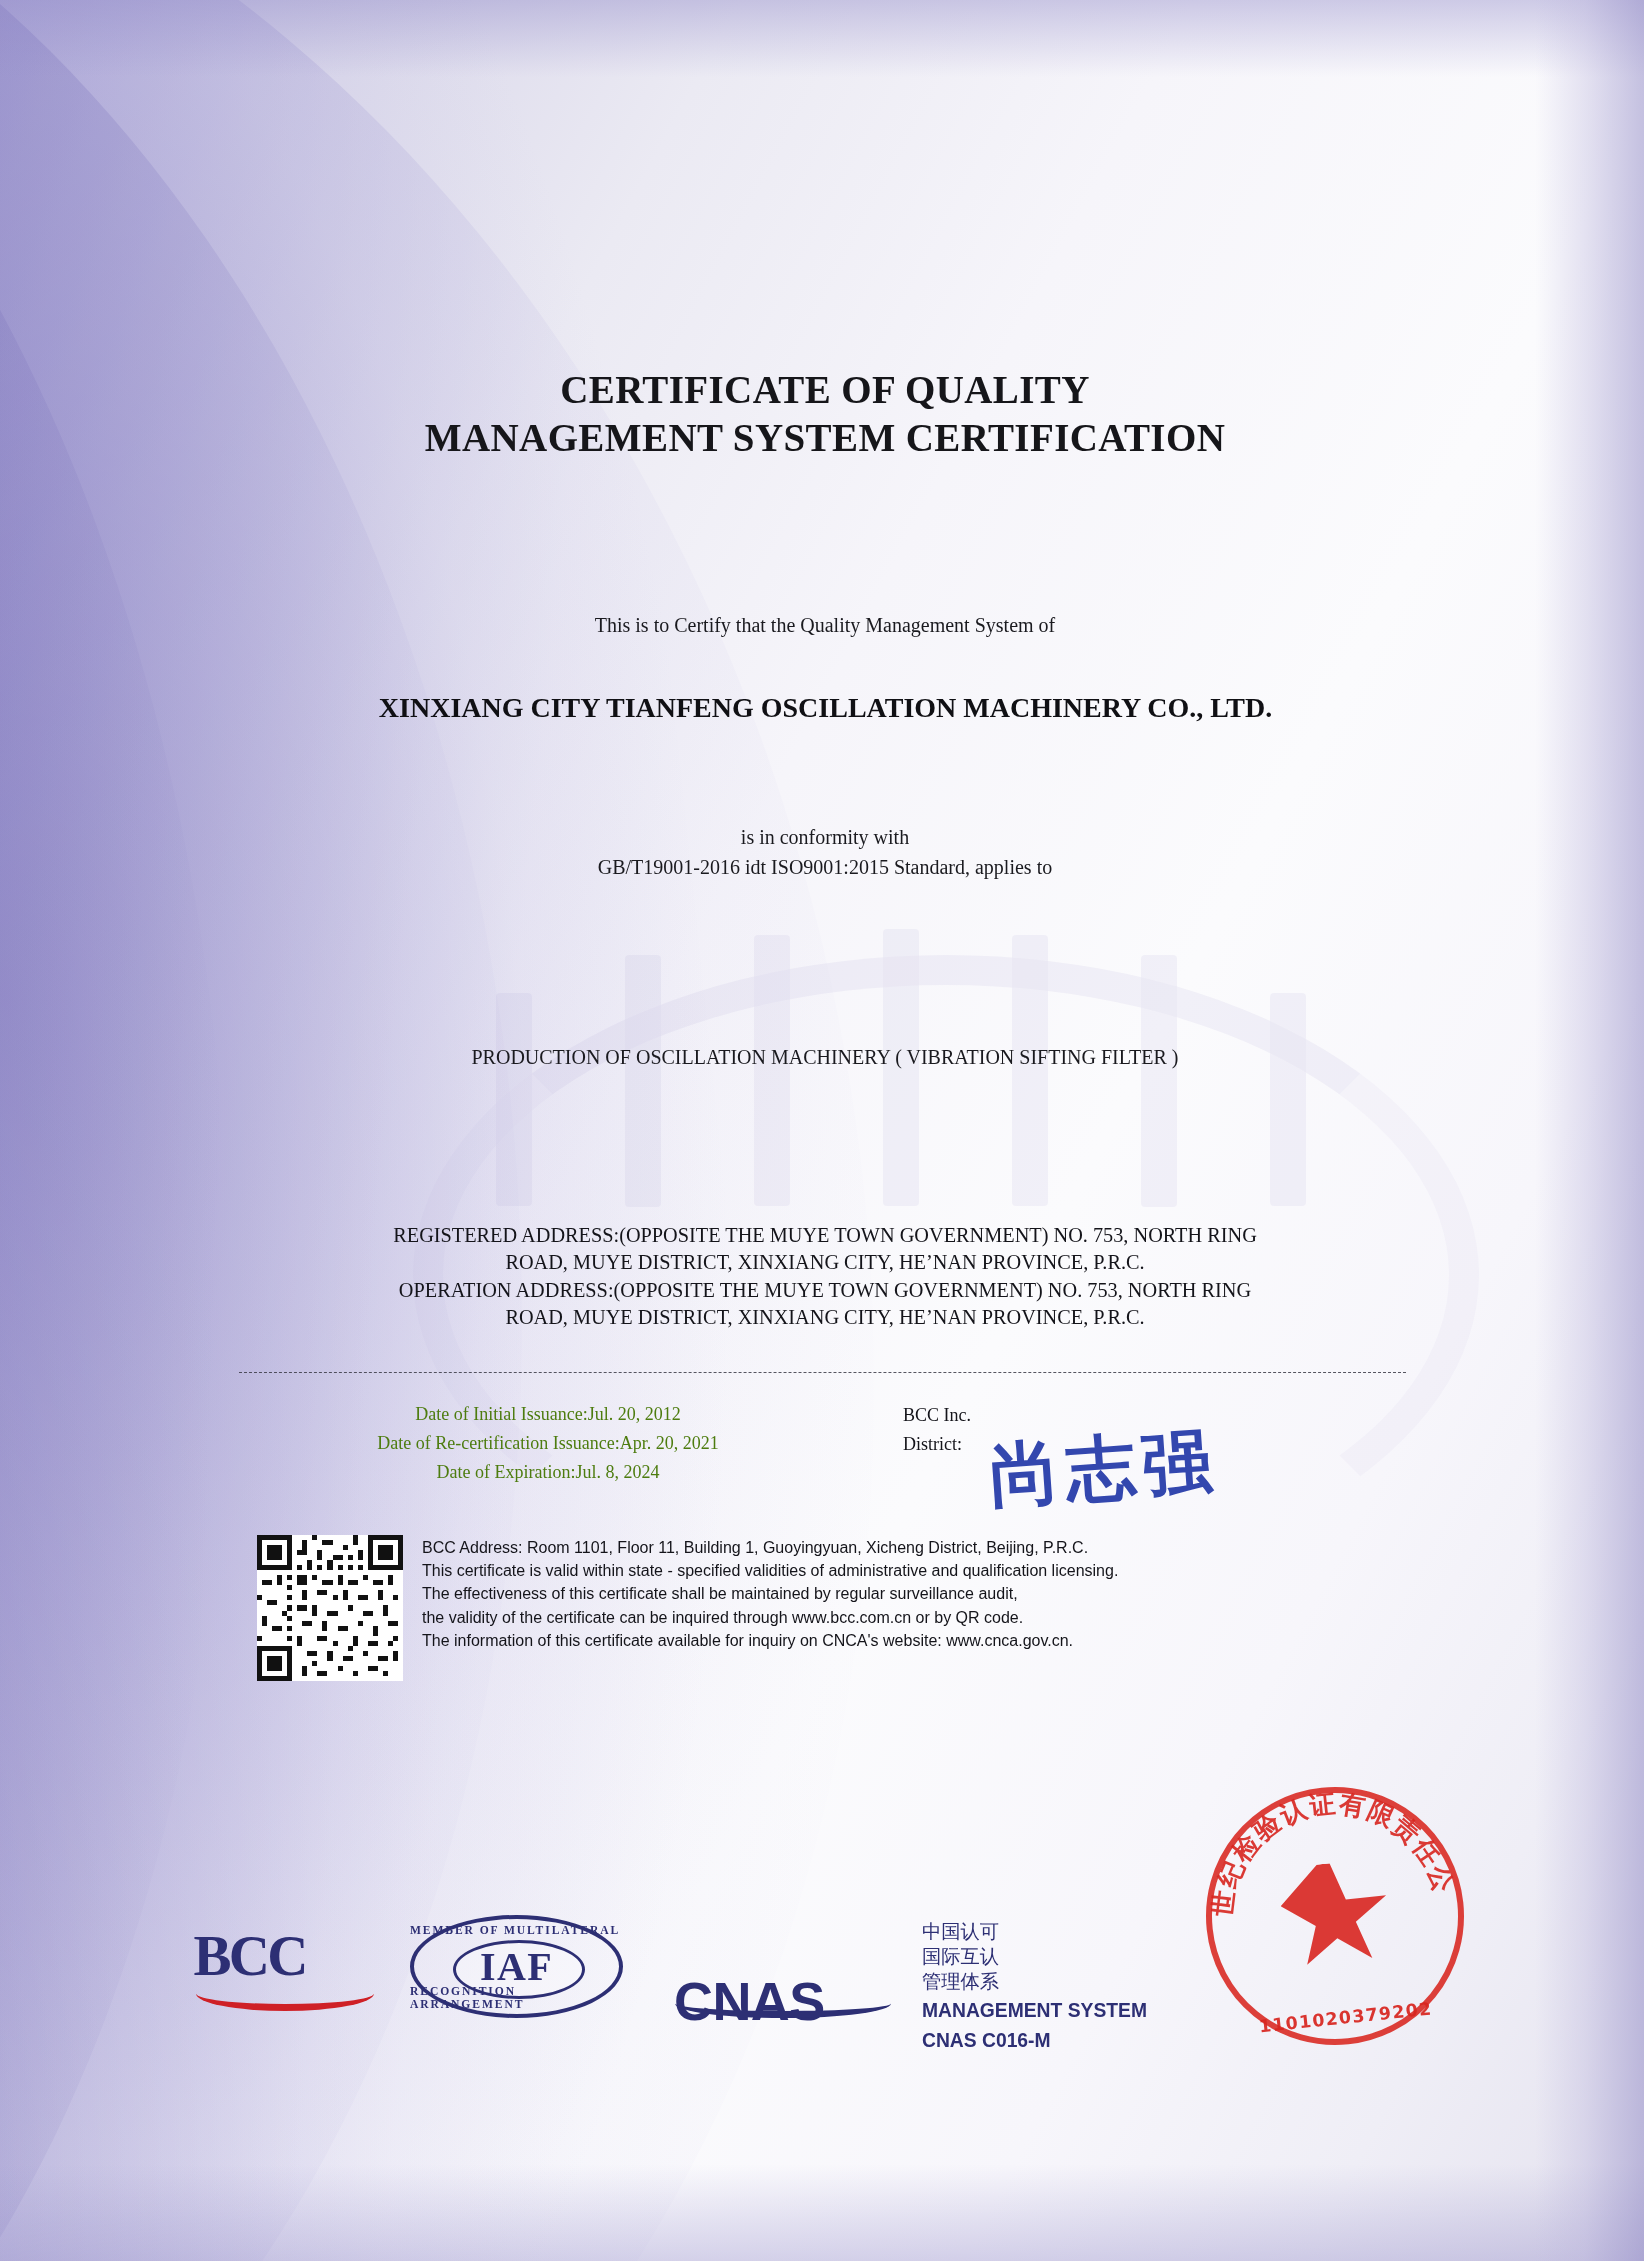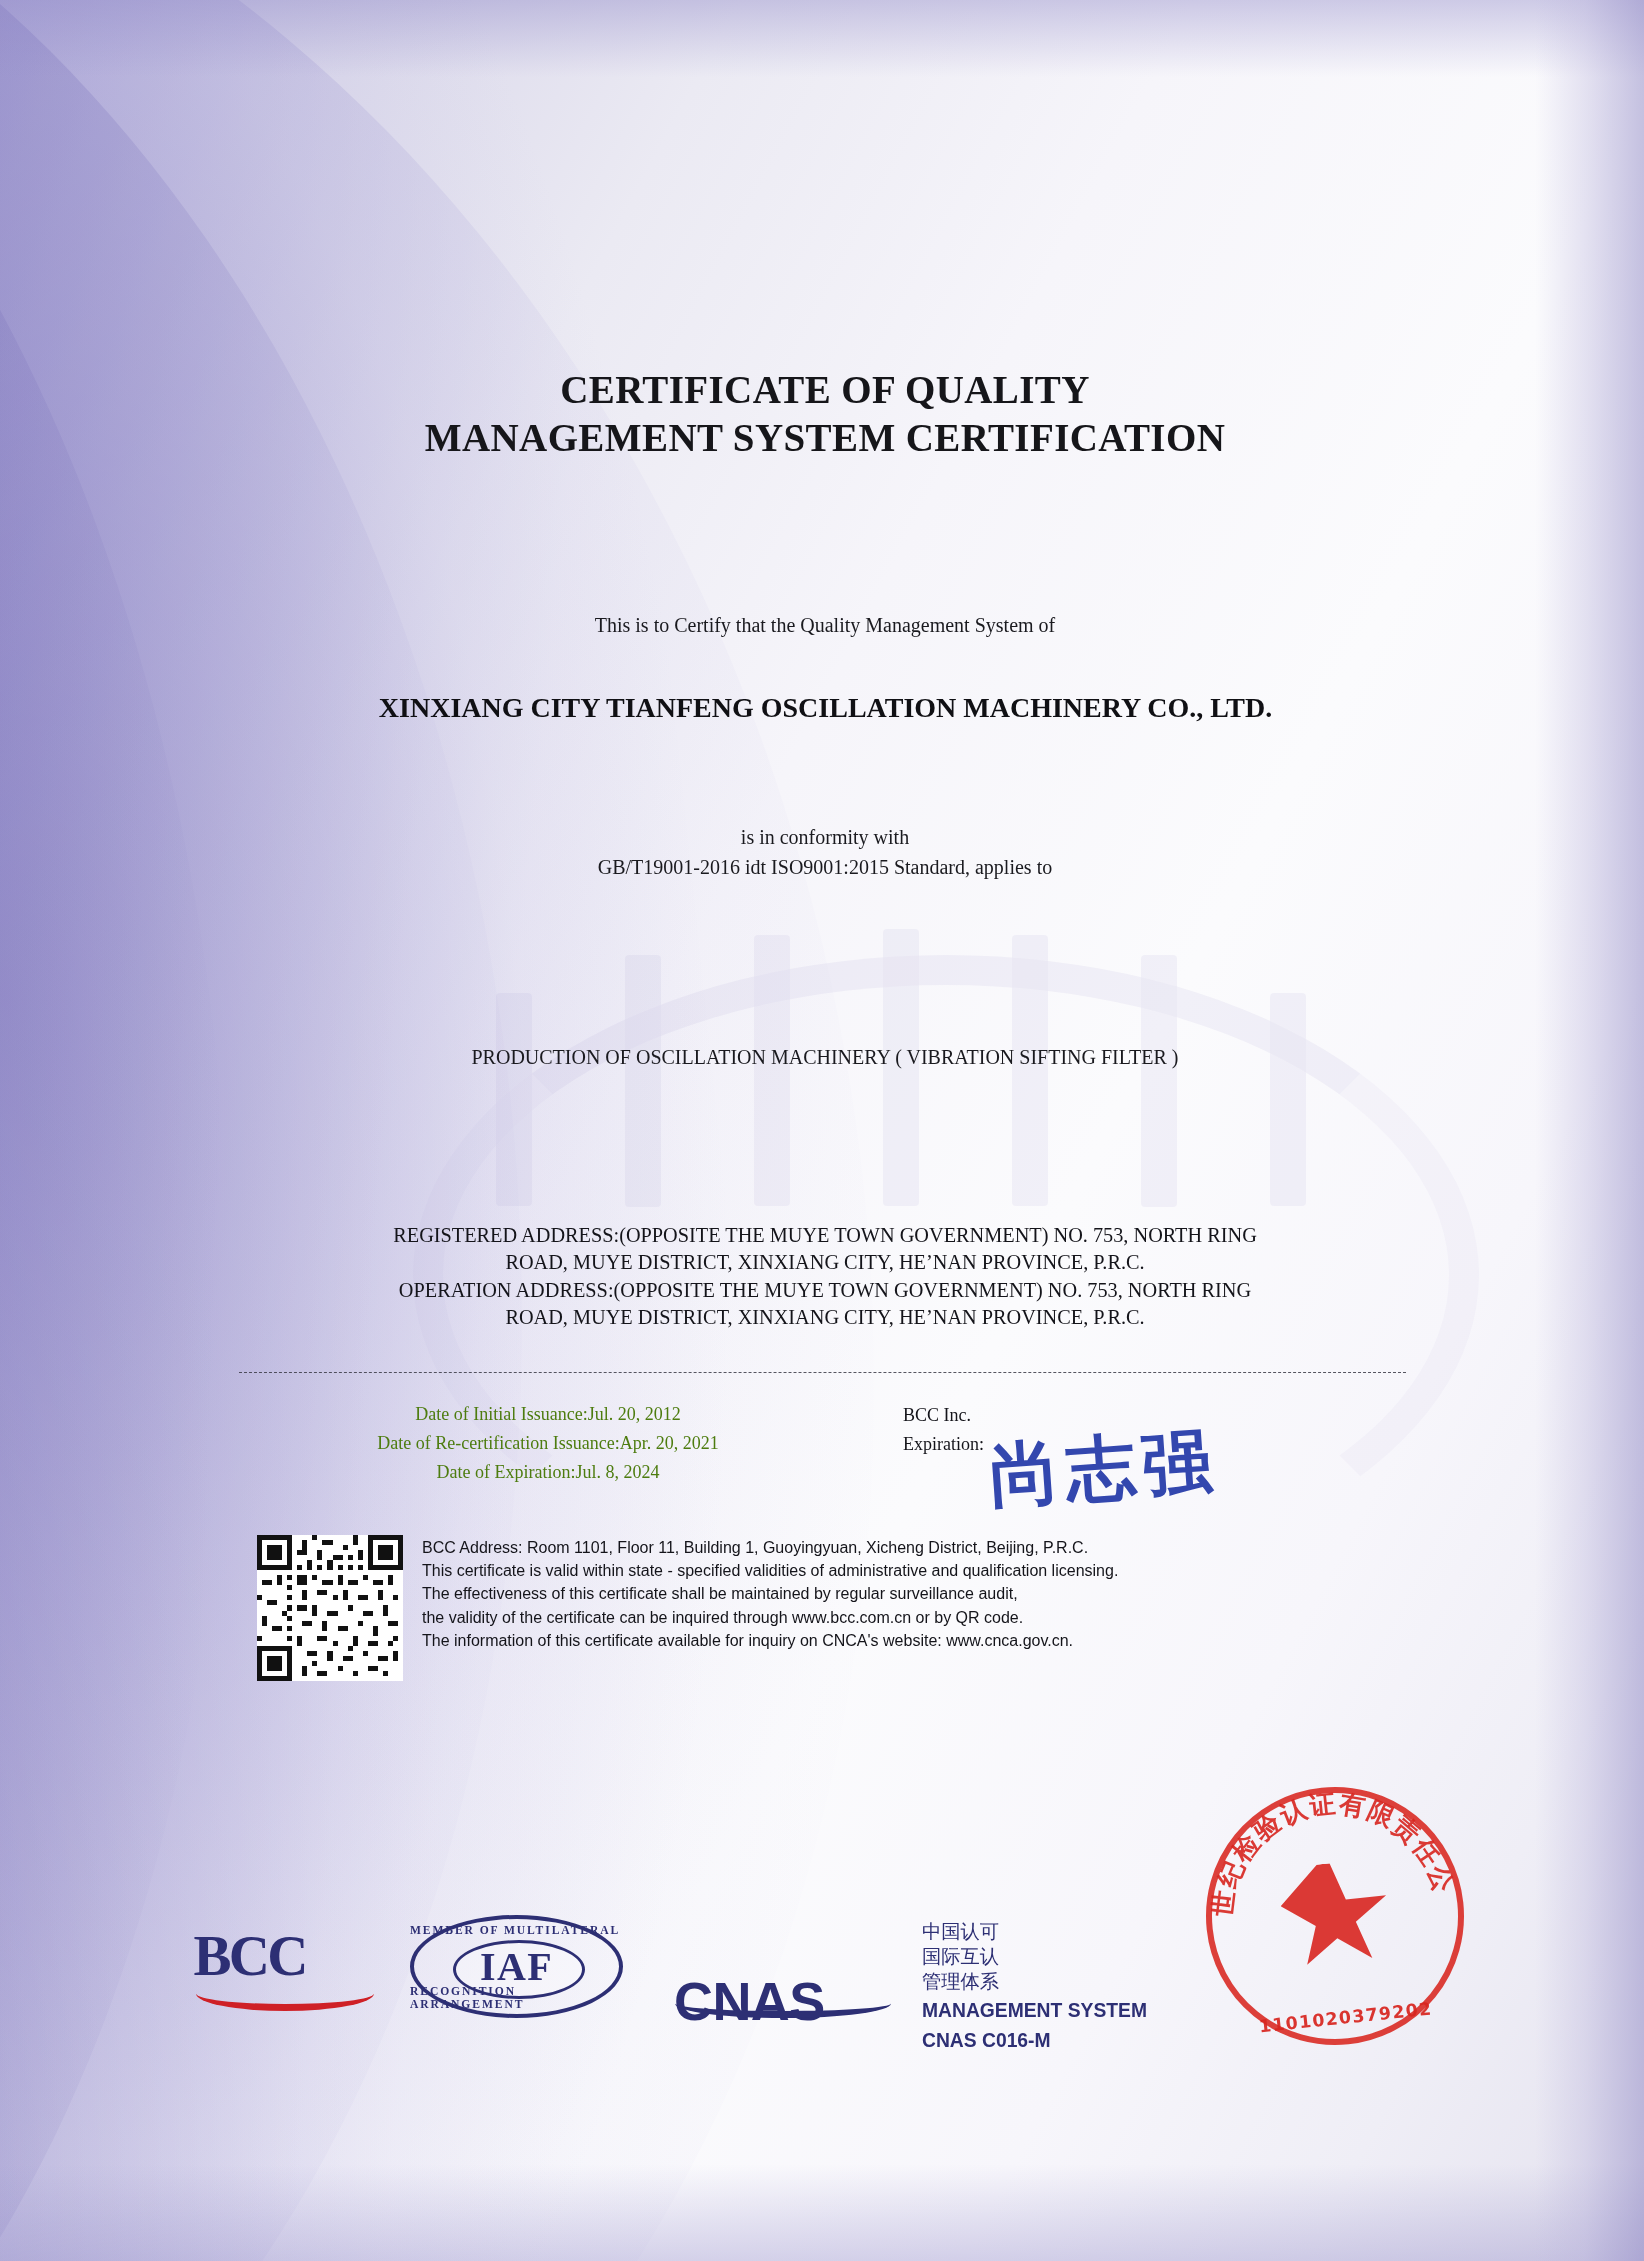--- a/index.html
+++ b/index.html
@@ -477,21 +477,21 @@
     <div class="divider"></div>
 
     <div class="dates">
       <div>Date of Initial Issuance:Jul. 20, 2012</div>
       <div>Date of Re-certification Issuance:Apr. 20, 2021</div>
       <div>Date of Expiration:Jul. 8, 2024</div>
     </div>
 
     <div class="issuer">
       <div>BCC Inc.</div>
-      <div>Expiration:</div>
+      <div>District:</div>
     </div>
 
     <div class="signature">尚志强</div>
 
     <div class="qr">
       <svg class="qgrid" viewBox="0 0 29 29" shape-rendering="crispEdges" aria-hidden="true">
         <rect width="29" height="29" fill="#ffffff"></rect>
         <g fill="#111111">
 
           <rect x="0" y="0" width="7" height="1"></rect>

